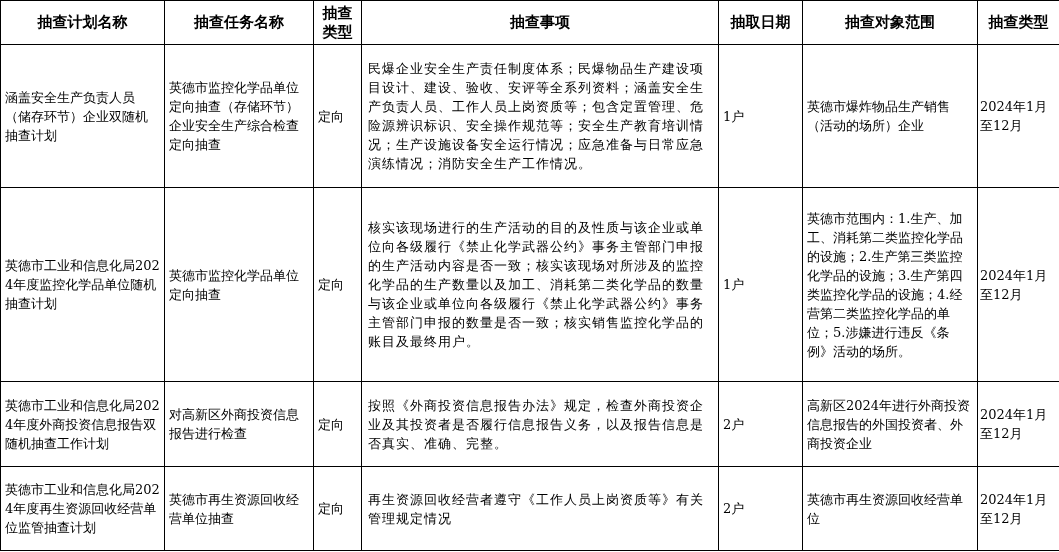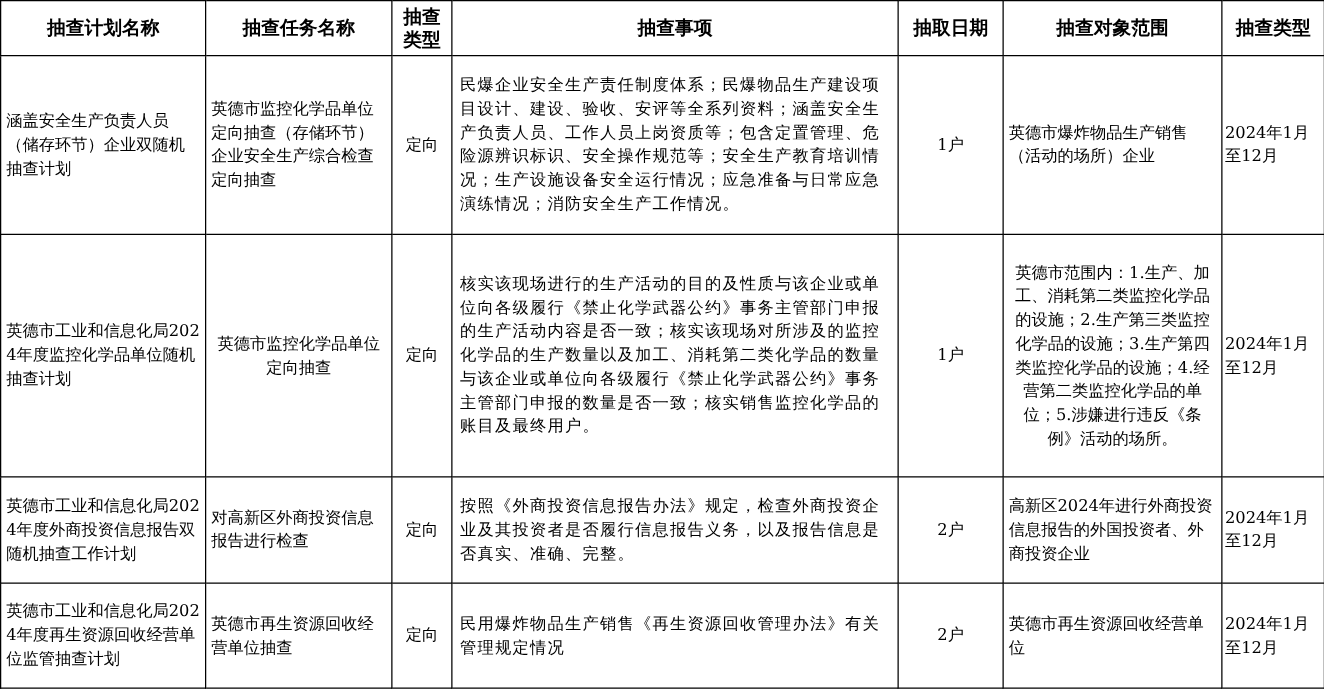--- a/index.html
+++ b/index.html
@@ -1,21 +1,21 @@
 <!DOCTYPE html>
 <html><head>
 <meta charset="utf-8">
 <style>
   html, body { margin: 0; padding: 0; background: #ffffff; }
   body { width: 1059px; height: 552px; overflow: hidden; font-family: "DejaVu Serif", "Liberation Serif", serif; color: #000; }
   table { border-collapse: collapse; table-layout: fixed; width: 1059px; position: absolute; left: 0; top: 0; padding-left: 19px; }
   td, th { border: 1.5px solid #000; padding: 0 4px; font-size: 13px; line-height: 19px; vertical-align: middle; word-break: break-all; }
   th { font-family: "DejaVu Sans", "Liberation Sans", sans-serif; font-weight: bold; font-size: 15px; line-height: 19px; text-align: center; height: 43px; }
   td.left { text-align: left; }
-  td.center { text-align: center; }
+  td.center { }
   td.matters { letter-spacing: 1px; padding-left: 6px; margin-top: 46px; }
   tr.r1 td { height: 142px; }
   tr.r2 td { height: 193px; }
   tr.r3 td { height: 84px; }
   tr.r4 td { height: 83px; }
   td.date { padding: 0 2px; font-size: 13px; }
 </style>
 </head>
 <body>
 
@@ -65,19 +65,19 @@
       <td class="center">定向</td>
       <td class="left matters">按照《外商投资信息报告办法》规定，检查外商投资企业及其投资者是否履行信息报告义务，以及报告信息是否真实、准确、完整。</td>
       <td class="center">2户</td>
       <td class="left">高新区2024年进行外商投资信息报告的外国投资者、外商投资企业</td>
       <td class="left date">2024年1月至12月</td>
     </tr>
     <tr class="r4">
       <td class="left">英德市工业和信息化局2024年度再生资源回收经营单位监管抽查计划</td>
       <td class="left">英德市再生资源回收经营单位抽查</td>
       <td class="center">定向</td>
-      <td class="left matters">民用爆炸物品生产销售《再生资源回收管理办法》有关管理规定情况</td>
+      <td class="left matters">再生资源回收经营者遵守《工作人员上岗资质等》有关管理规定情况</td>
       <td class="center">2户</td>
       <td class="left">英德市再生资源回收经营单位</td>
       <td class="left date">2024年1月至12月</td>
     </tr>
   </tbody>
 </table>
 
 </body></html>

